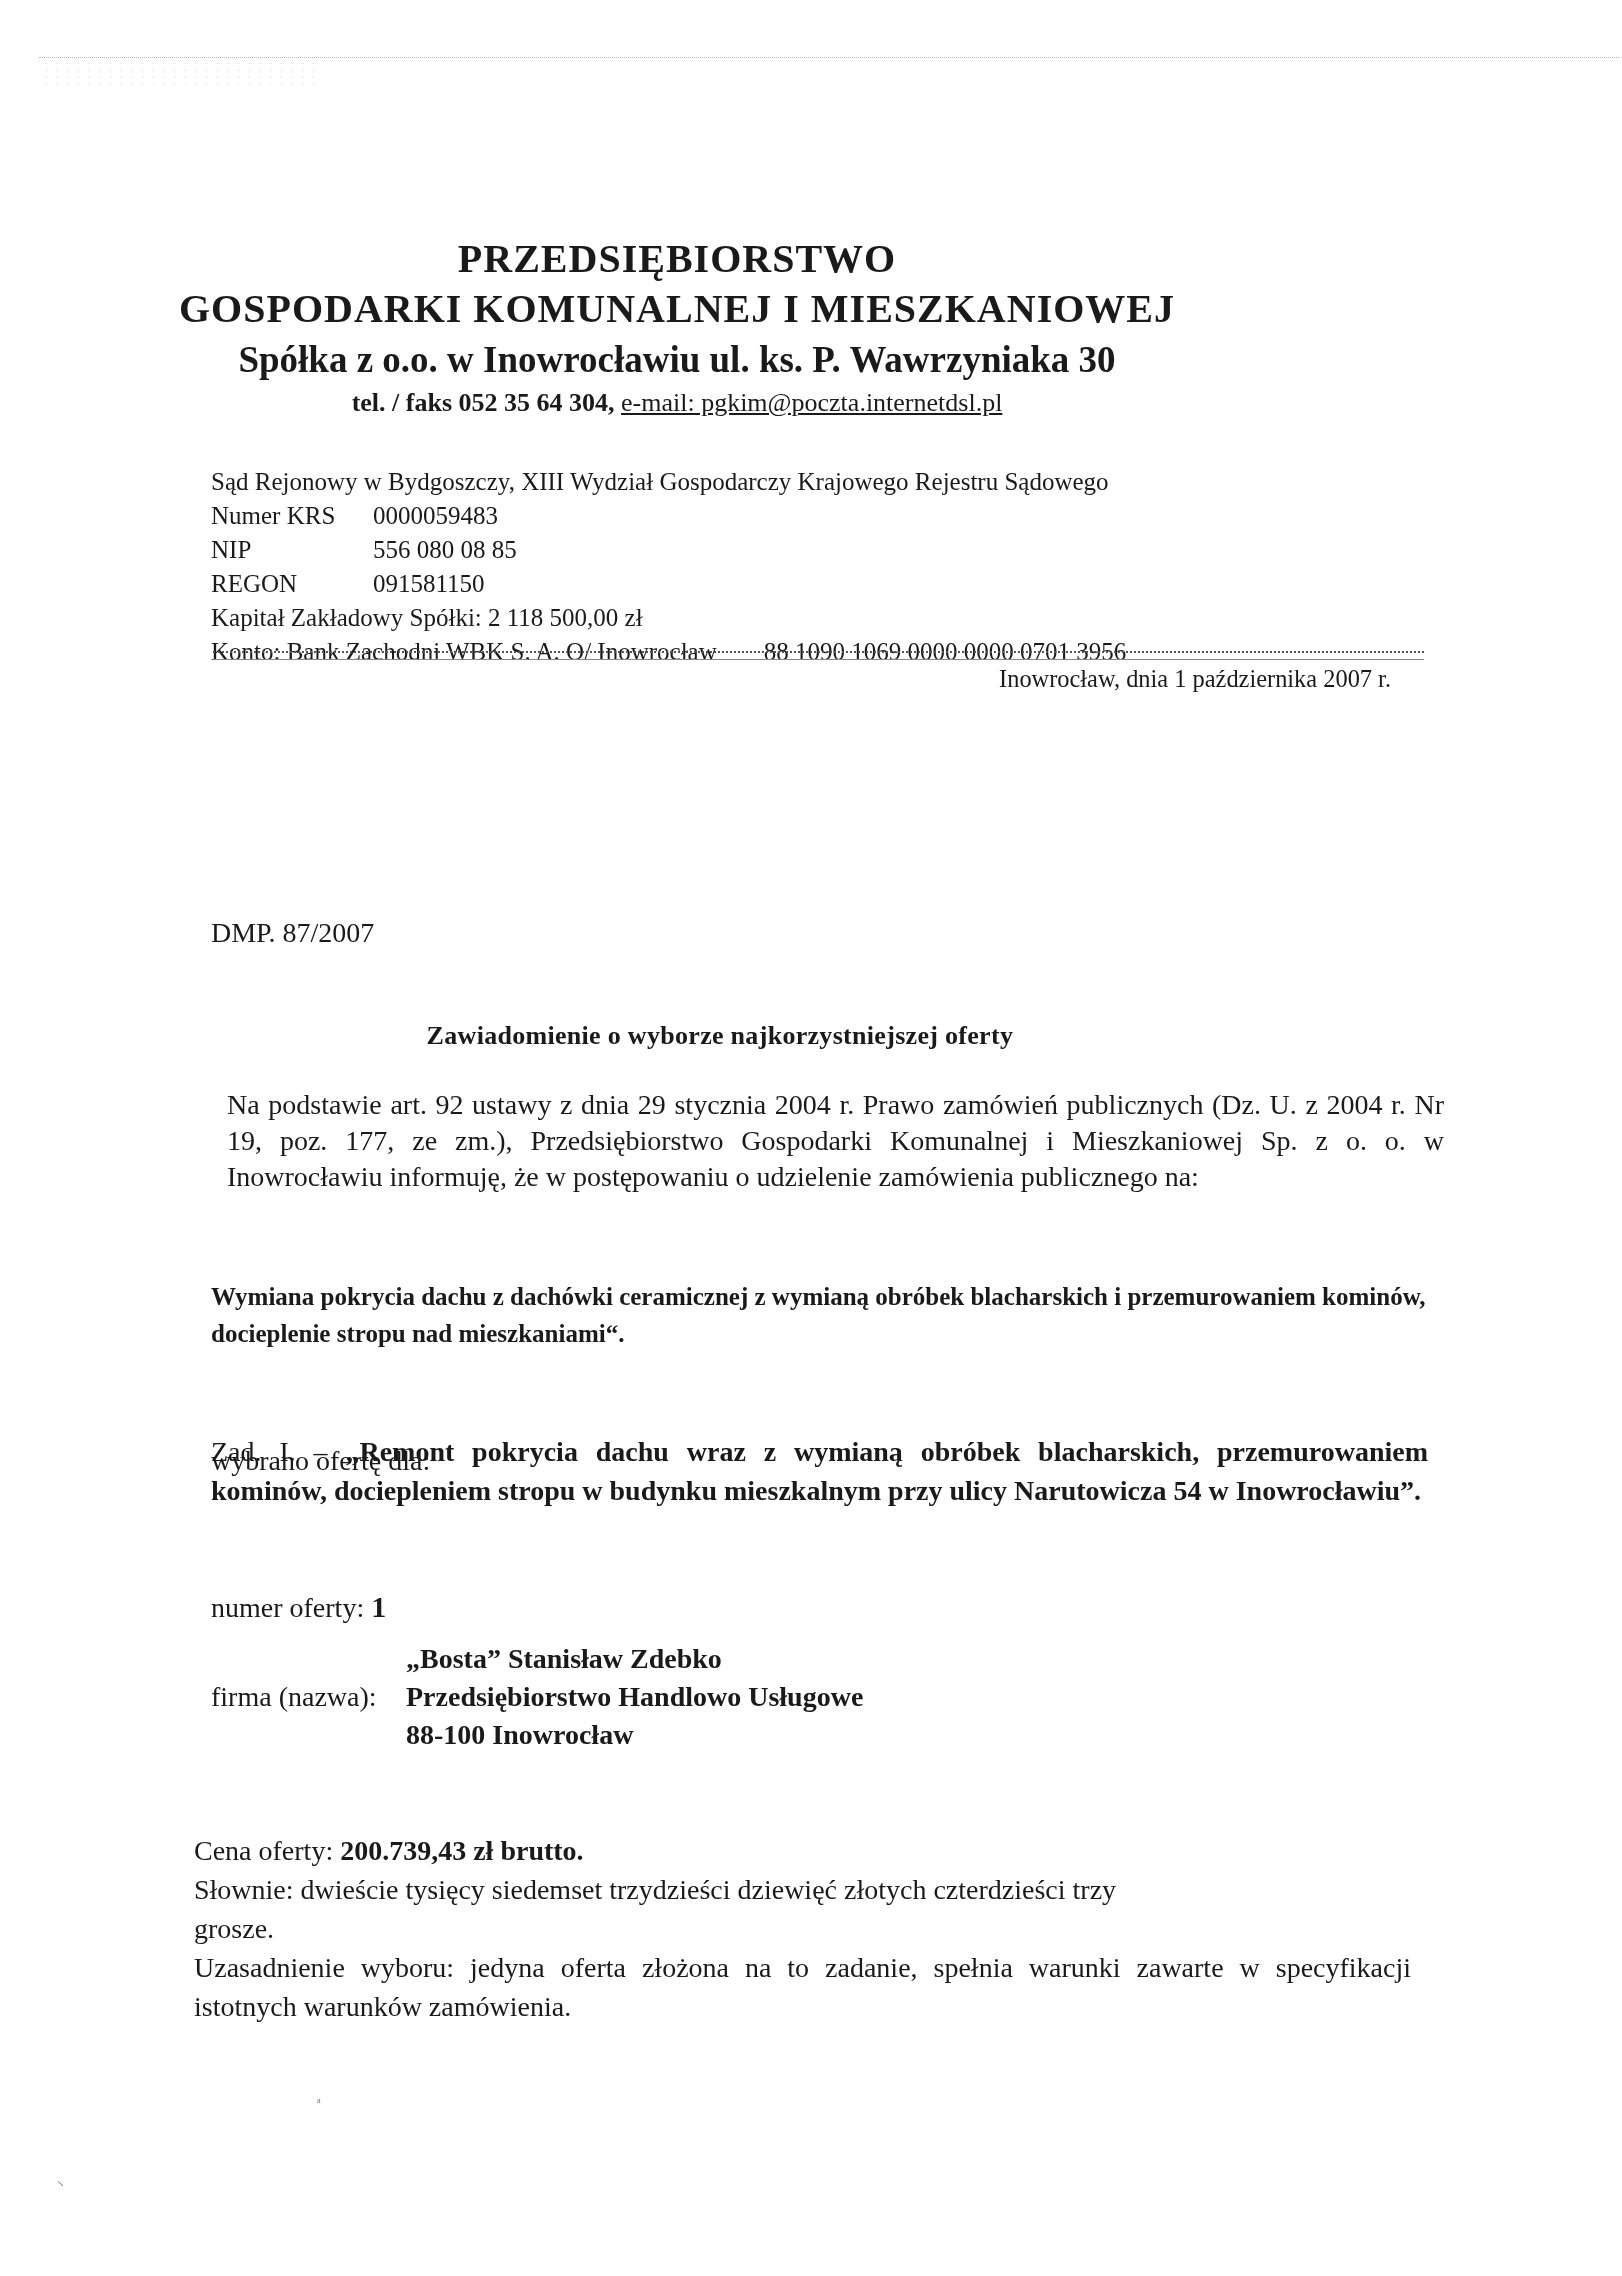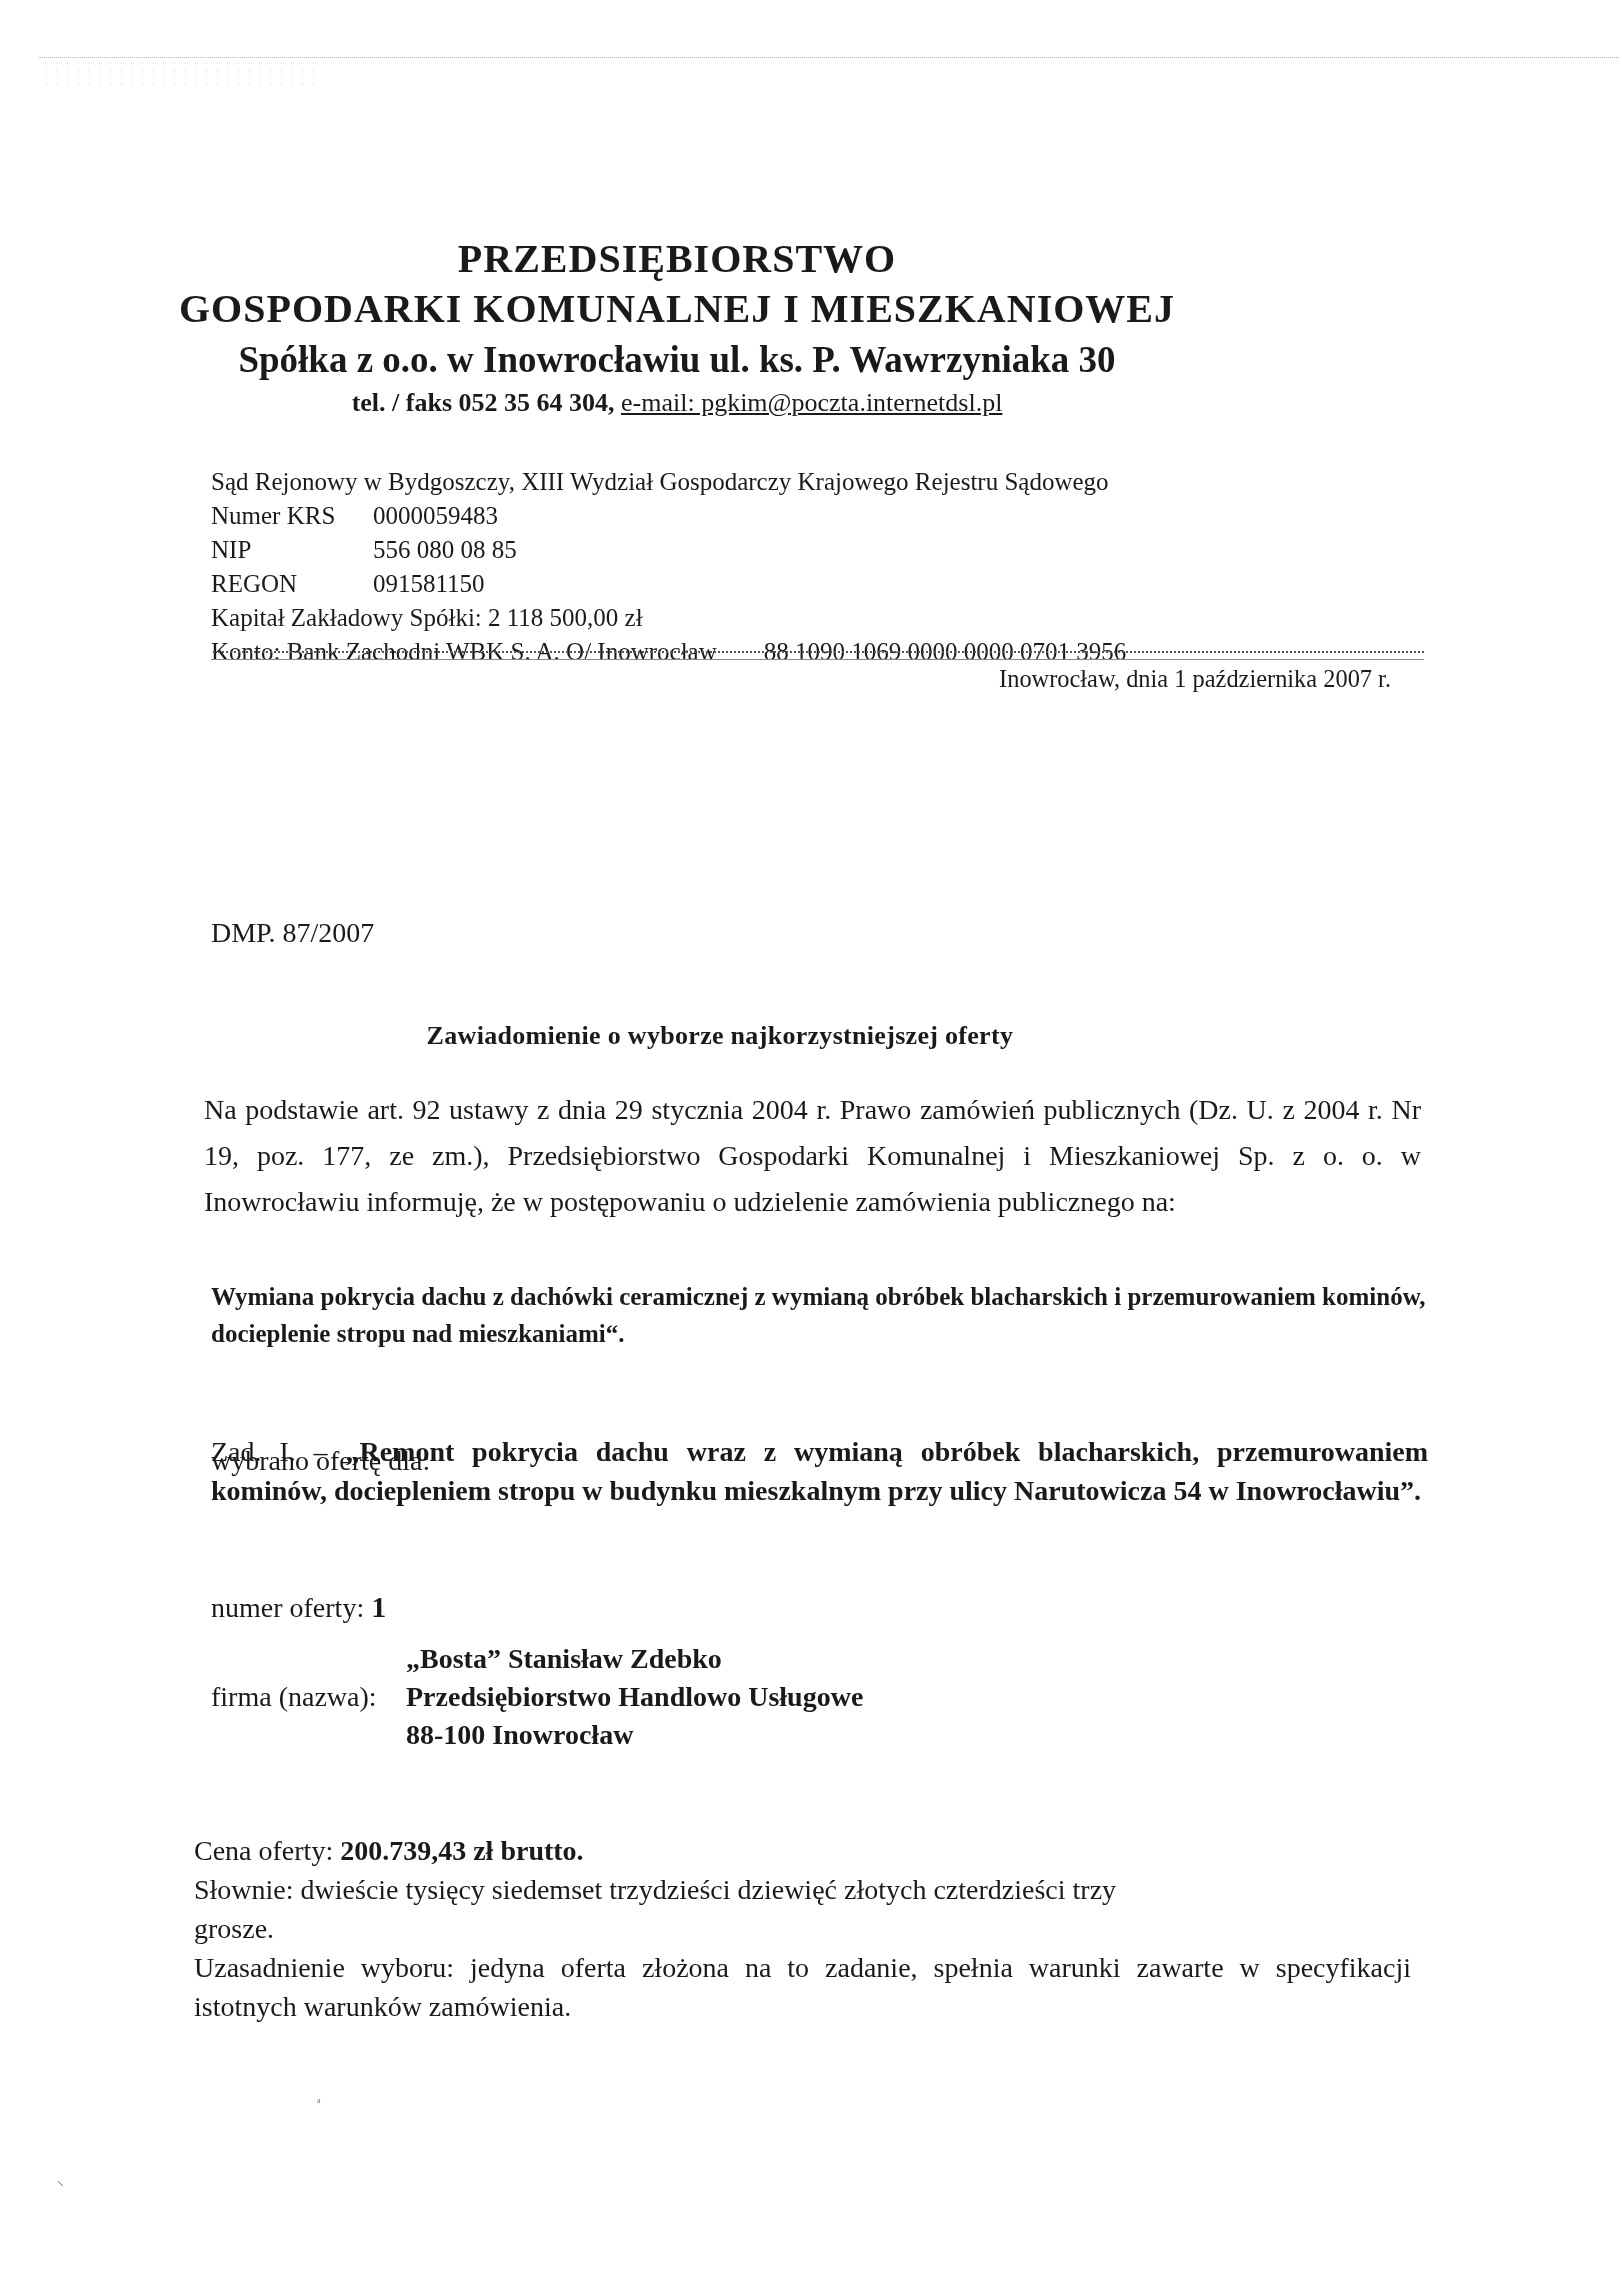--- a/index.html
+++ b/index.html
@@ -28,21 +28,21 @@
     .account { display: inline-block; margin-left: 47px; }
     .separator {
       position: absolute; left: 213px; top: 651px; width: 1211px; height: 5.9px;
       border-top: 2px dotted #555; border-bottom: 1px solid #888;
     }
     .place-date { position: absolute; right: 232px; top: 665px; font-size: 24.4px; }
     .ref-number { position: absolute; left: 211px; top: 917px; font-size: 28px; }
     .doc-title { position: absolute; left: 0; width: 1430px; top: 1021px; text-align: center;
       font-size: 26px; font-weight: bold; letter-spacing: 0.3px; }
     .doc-title span { margin-left: 9.8px; }
-    .body-para { position: absolute; left: 204px; width: 1217px; top: 1087px; font-size: 28px; line-height: 46px; text-align: justify; }
+    .body-para { position: absolute; left: 227px; width: 1217px; top: 1087px; font-size: 28px; line-height: 36px; text-align: justify; }
     .subject { position: absolute; left: 211px; width: 1217px; top: 1278px; font-size: 25px; font-weight: bold; line-height: 37px; }
     .chosen-label { position: absolute; left: 211px; top: 1445px; font-size: 28px; }
     .task { position: absolute; left: 211px; width: 1217px; top: 1432px; font-size: 28px; line-height: 39px; text-align: justify; text-align-last: left; }
     .task b { font-size: 28px; }
     .offer-no { position: absolute; left: 211px; top: 1590px; font-size: 28px; }
     .offer-no b { font-size: 30px; }
     .offer-grid { position: absolute; left: 211px; top: 1640px; font-size: 28px; line-height: 38px; }
     .offer-grid .row { display: flex; }
     .offer-grid .lbl { width: 195px; white-space: nowrap; }
     .offer-grid .val { font-weight: bold; }

